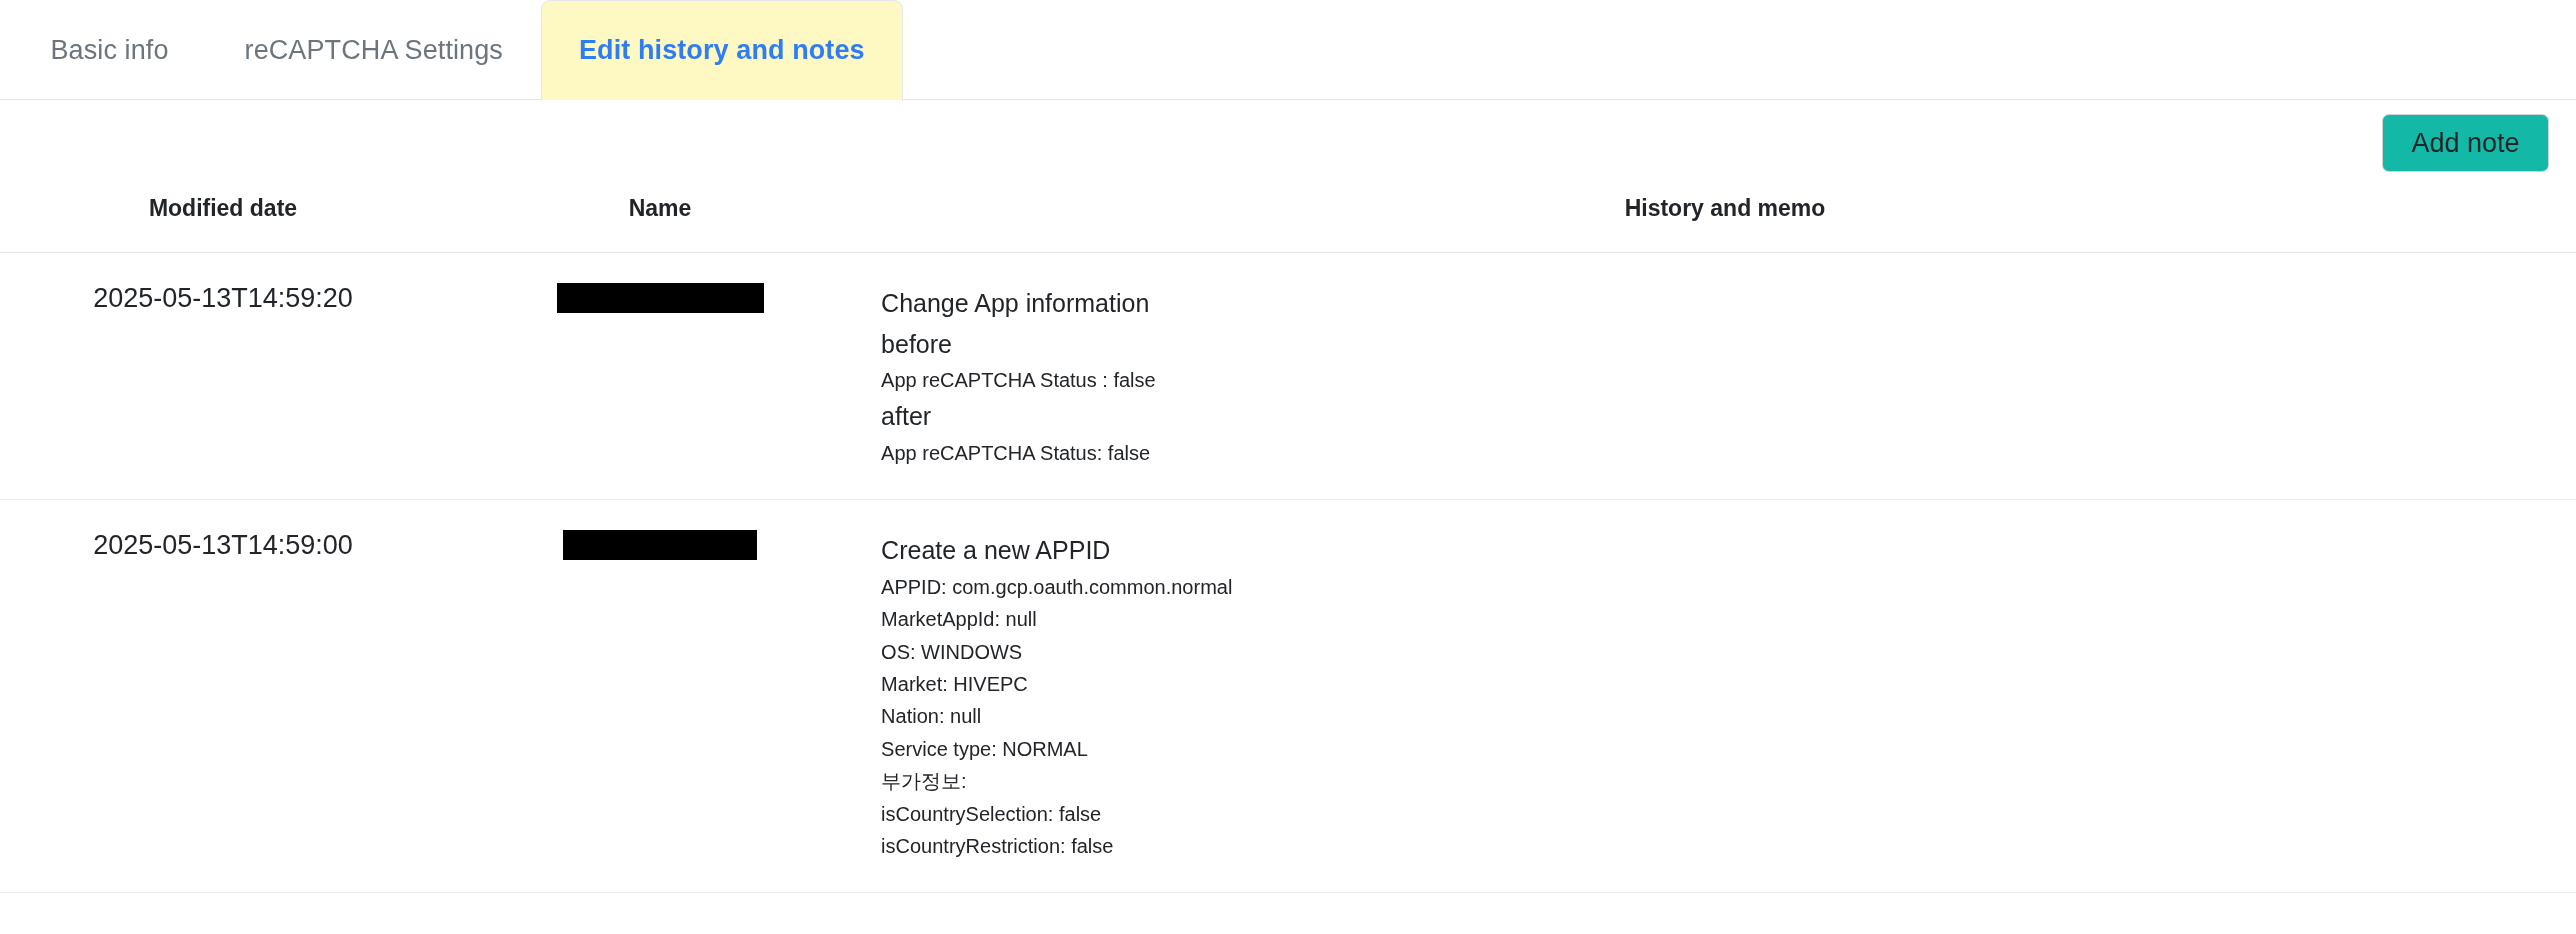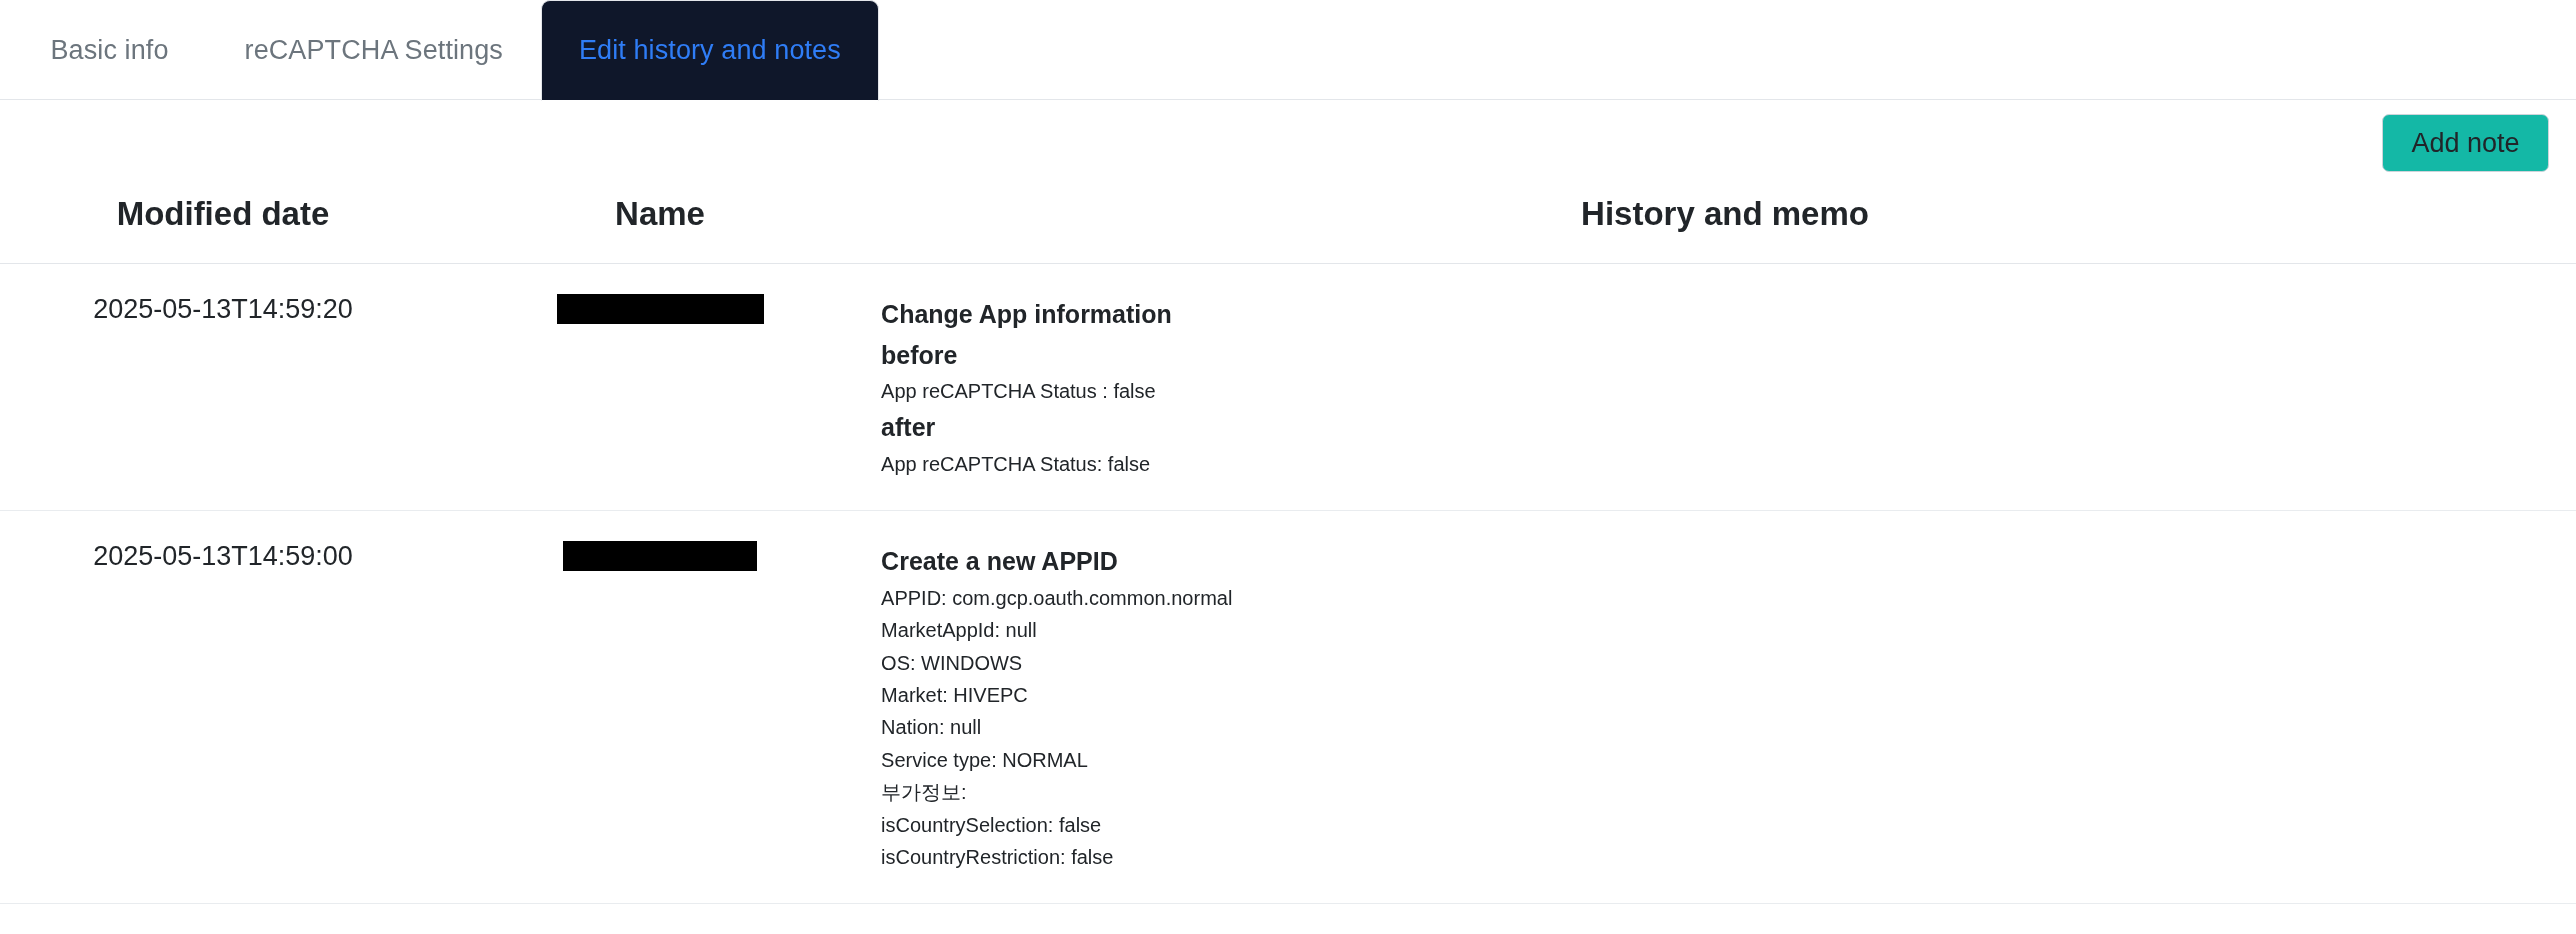--- a/index.html
+++ b/index.html
@@ -35,22 +35,22 @@
     background: transparent;
     border: 1.8px solid transparent;
     border-bottom: none;
     margin-bottom: -1.8px;
     cursor: pointer;
     white-space: nowrap;
     letter-spacing: 0.1px;
   }
   .tab.active {
     color: #2f7df6;
-    font-weight: normal;
-    background: #0f172a;
+    font-weight: bold;
+    background: #fef9c3;
     border-color: #e3e6ea;
     border-top-left-radius: 9px;
     border-top-right-radius: 9px;
     border-bottom: 1.8px solid #ffffff;
   }
 
   
   .toolbar {
     height: 86px;
     display: flex;
@@ -70,21 +70,21 @@
     line-height: 1;
   }
 
   
   .history-table {
     width: 100%;
     border-collapse: collapse;
     table-layout: fixed;
   }
   .history-table th {
-    font-size: 33px;
+    font-size: 23px;
     font-weight: bold;
     color: #212529;
     padding: 9px 0 30px 0;
     text-align: center;
     border-bottom: 1.8px solid #e3e6ea;
   }
   .col-date   { width: 446px; }
   .col-name   { width: 428px; }
   .col-memo   { width: 1702px; }
 
@@ -114,21 +114,21 @@
 
   td.cell-memo {
     padding-left: 7.1px;
   }
   .memo-line {
     font-size: 20px;
     line-height: 1.62;
     color: #212529;
     white-space: nowrap;
   }
-  .memo-line.bold { font-weight: bold; font-size: 25px; }
+  .memo-line.bold { font-weight: normal; font-size: 25px; }
 </style>
 </head>
 <body>
 
 <div class="tabs-bar">
   <div class="tab">
     <span>Basic info</span>
   </div>
   <div class="tab">
     <span>reCAPTCHA Settings</span>

